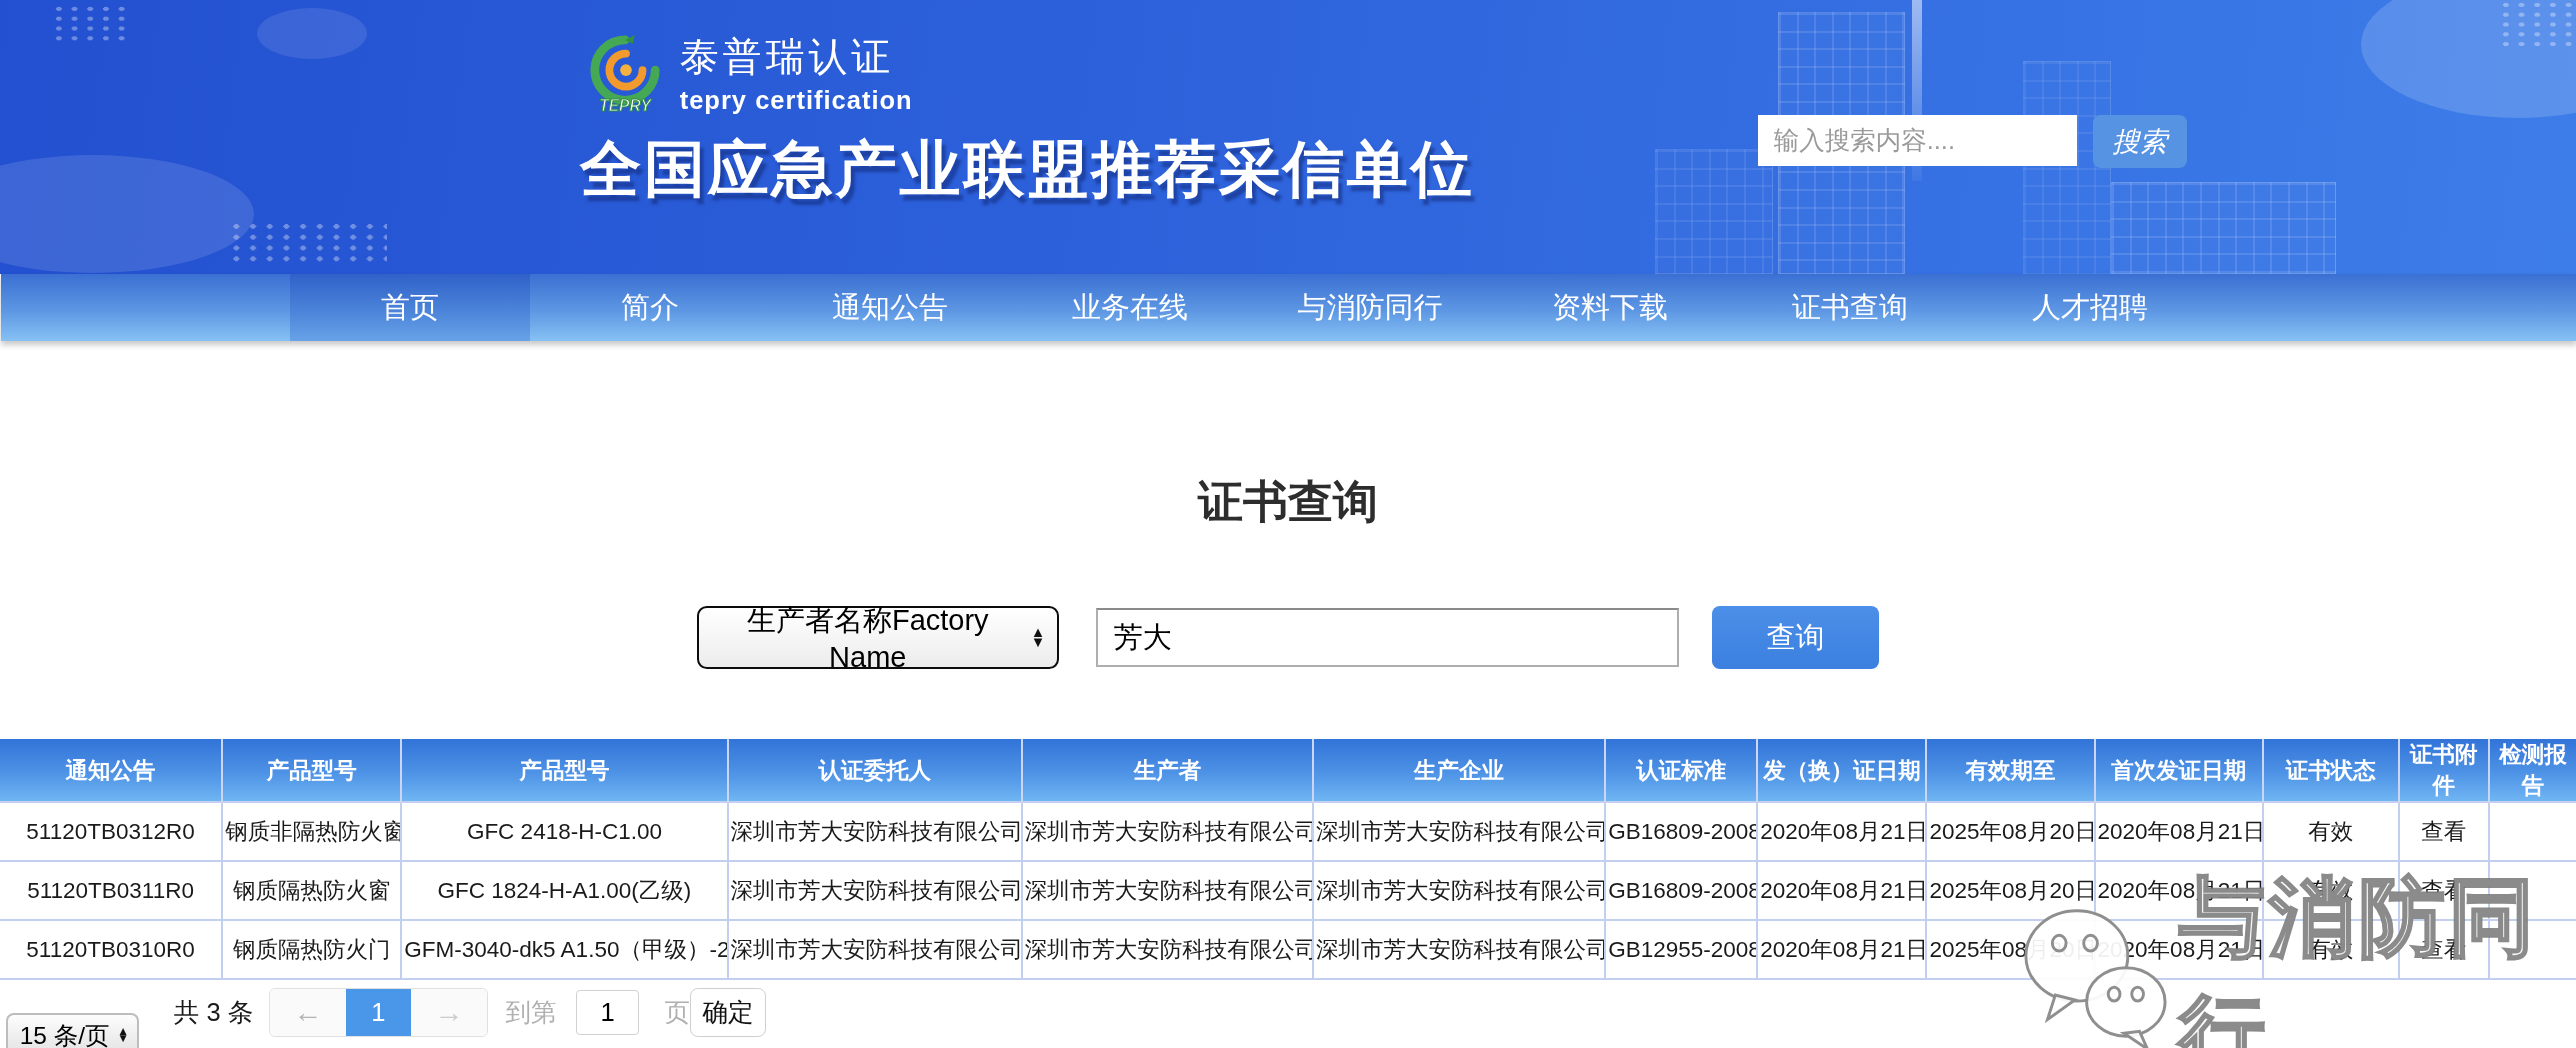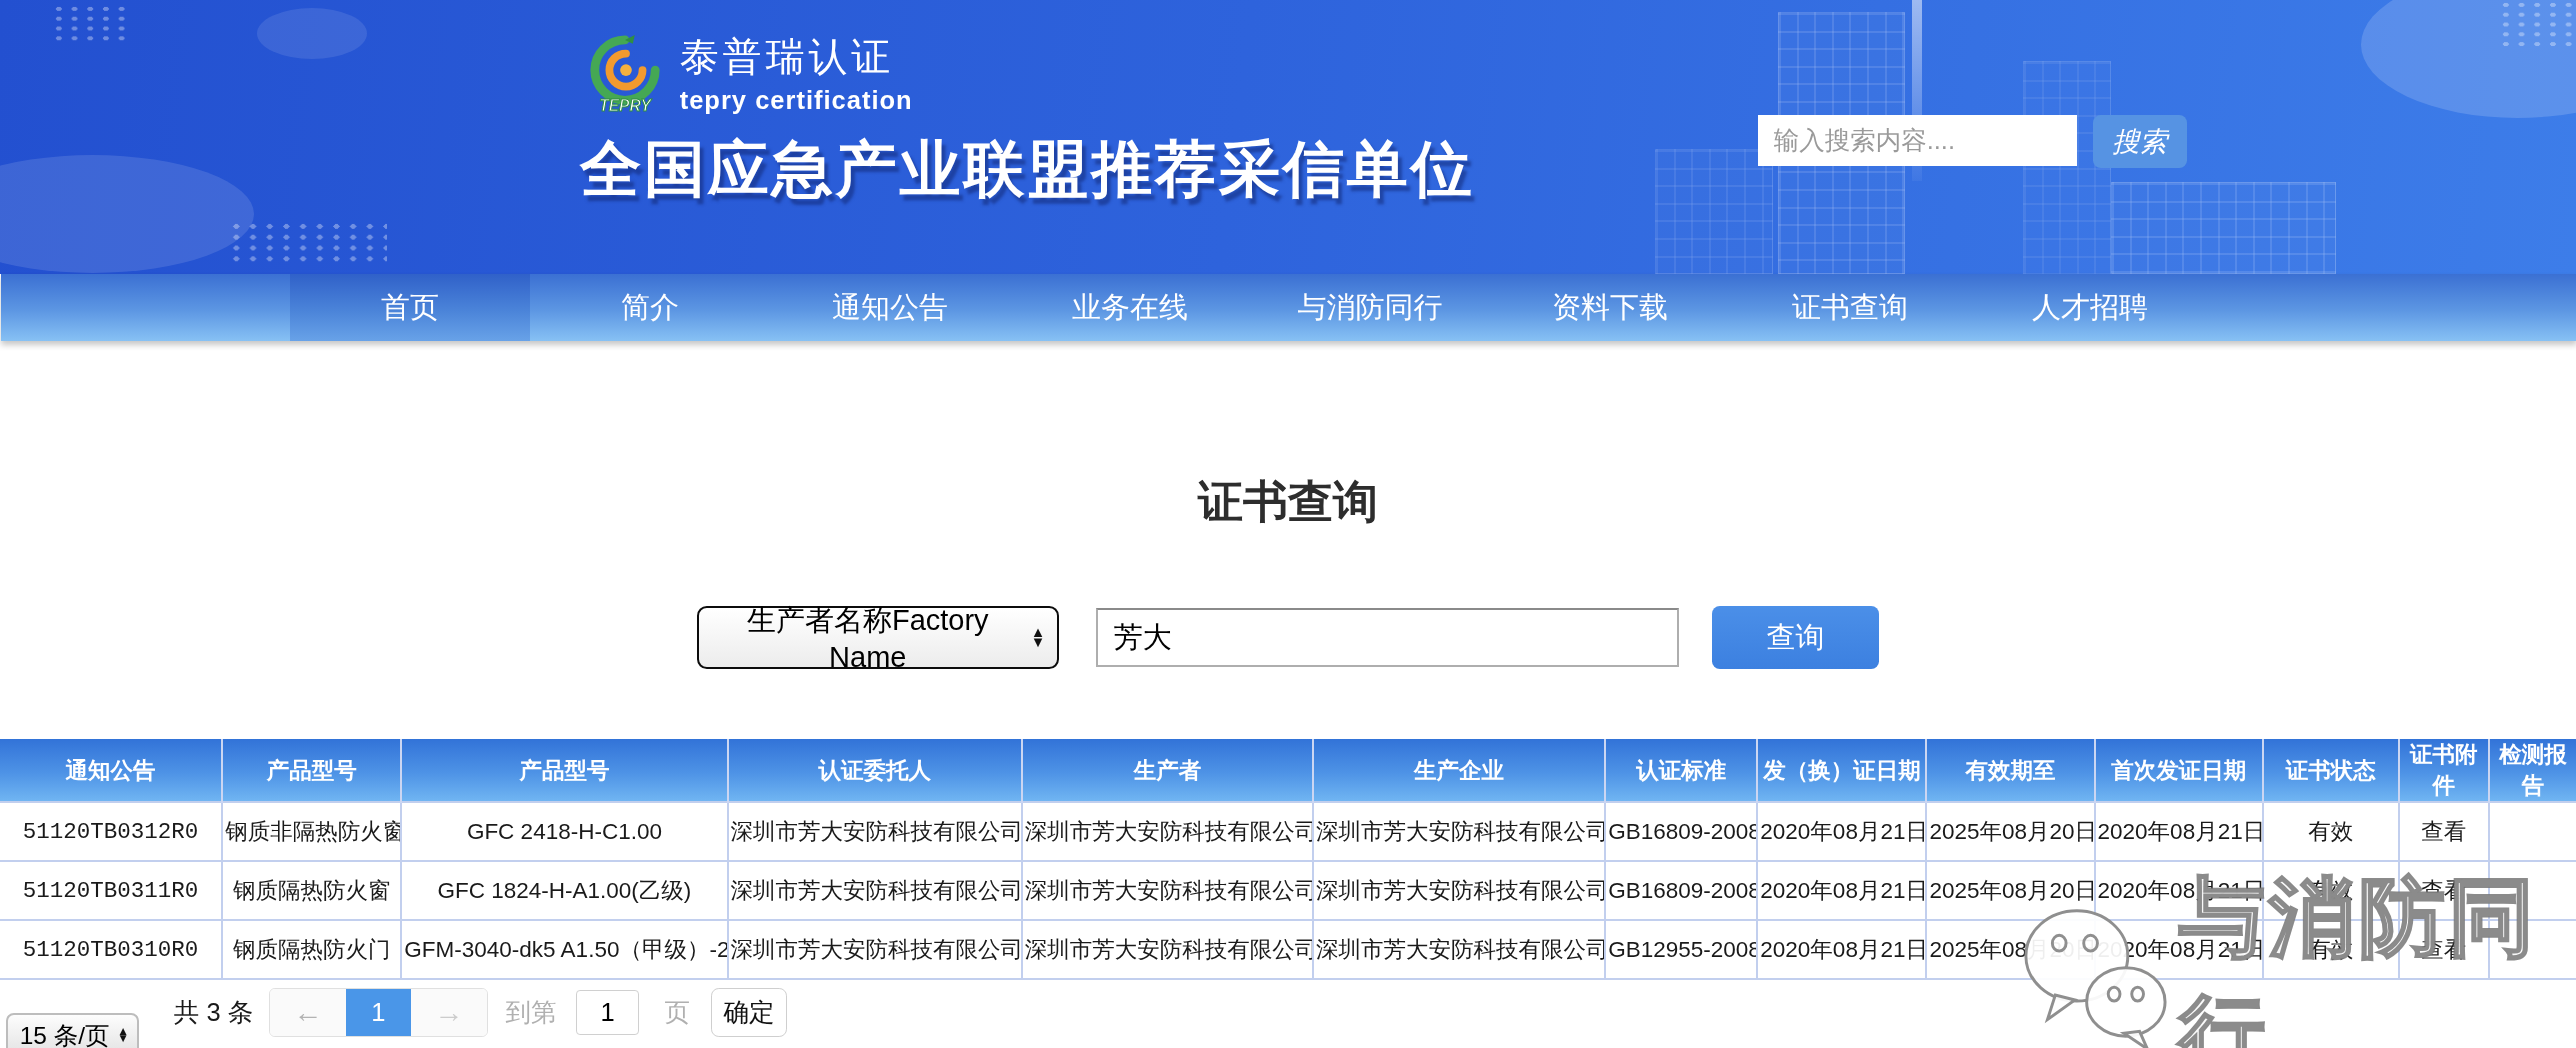--- a/index.html
+++ b/index.html
@@ -70,21 +70,21 @@
 
   
   .cert-table { position:absolute; left:0; top:739px; width:2576px;
     border-collapse:collapse; table-layout:fixed; z-index:2; }
   .cert-table th { height:59px; font-size:22.5px; font-weight:bold; color:#fff;
     background:linear-gradient(180deg,#3273d8 0%,#4e93e6 55%,#70b5f2 100%);
     border-left:2px solid #ccd6f2; border-right:2px solid #ccd6f2; padding:0 2px; }
   .cert-table th:first-child { border-left:none; } .cert-table th:last-child { border-right:none; }
   .cert-table td { height:59px; font-size:22.5px; color:#1a1a1a; background:#fff; text-align:center;
     border:2px solid #c2cfee; padding:0 2px; white-space:nowrap; overflow:hidden; }
-  .cert-table td:first-child { border-left:none;font-family:Liberation Mono, monospace; } .cert-table td:last-child { border-right:none; }
+  .cert-table td:first-child { border-left:none; } .cert-table td:last-child { border-right:none; }
   .view-link { cursor:pointer; }
 
   
   .pagination { position:absolute; left:5.9px; top:987px; height:51px; display:flex;
     align-items:center; z-index:2; }
   .page-size-select { height:45px; border:2px solid #bdbdbd; border-radius:7.8px;
     background:linear-gradient(#fdfdfd,#e2e2e2); display:flex; align-items:center;
     padding:0 7.8px 0 11.8px; font-size:24.5px; color:#000; cursor:pointer;margin-top:45px; }
   .page-size-select .sel-arrows { font-size:11.8px; margin-left:7.8px; }
   .total-label { margin-left:35px; font-size:25.5px; color:#1a1a1a; }
@@ -92,21 +92,21 @@
     overflow:hidden; height:49px; }
   .pager-btn { width:76px; display:flex; align-items:center; justify-content:center;
     font-size:29px; color:#b3b3b3; background:#fafafa; cursor:pointer; }
   .pager-btn.next { color:#cccccc; }
   .pager-current { width:65px; display:flex; align-items:center; justify-content:center;
     background:#4a96e8; color:#fff; font-size:25.5px; cursor:pointer; }
   .goto-prefix,.goto-suffix { margin-left:17.6px; font-size:25.5px; color:#b0b0b0; }
   .goto-input { margin-left:19.6px; width:63px; height:45px; border:1px solid #d0d0d0; border-radius:3.9px;
     text-align:center; font-size:25.5px; color:#000; outline:none; }
   .goto-suffix { margin-left:25.5px; }
-  .confirm-btn { margin-left:21px; width:76px; height:49px; border:1px solid #cfcfcf; border-radius:7.8px;
+  .confirm-btn { margin-left:0; width:76px; height:49px; border:1px solid #cfcfcf; border-radius:7.8px;
     background:#fff; font-size:25.5px; color:#111; cursor:pointer; }
 
   
   .watermark { position:absolute; left:2016px; top:860px; display:flex; align-items:center; z-index:8; }
   .wm-text { font-size:86px; font-weight:bold; letter-spacing:3.9px;
     color:rgba(255,255,255,.92); -webkit-text-stroke:2.4px rgba(120,120,120,.85);
     text-shadow:0 0 1px rgba(120,120,120,.6); margin-left:5.9px; }
 </style>
 </head>
 <body>

